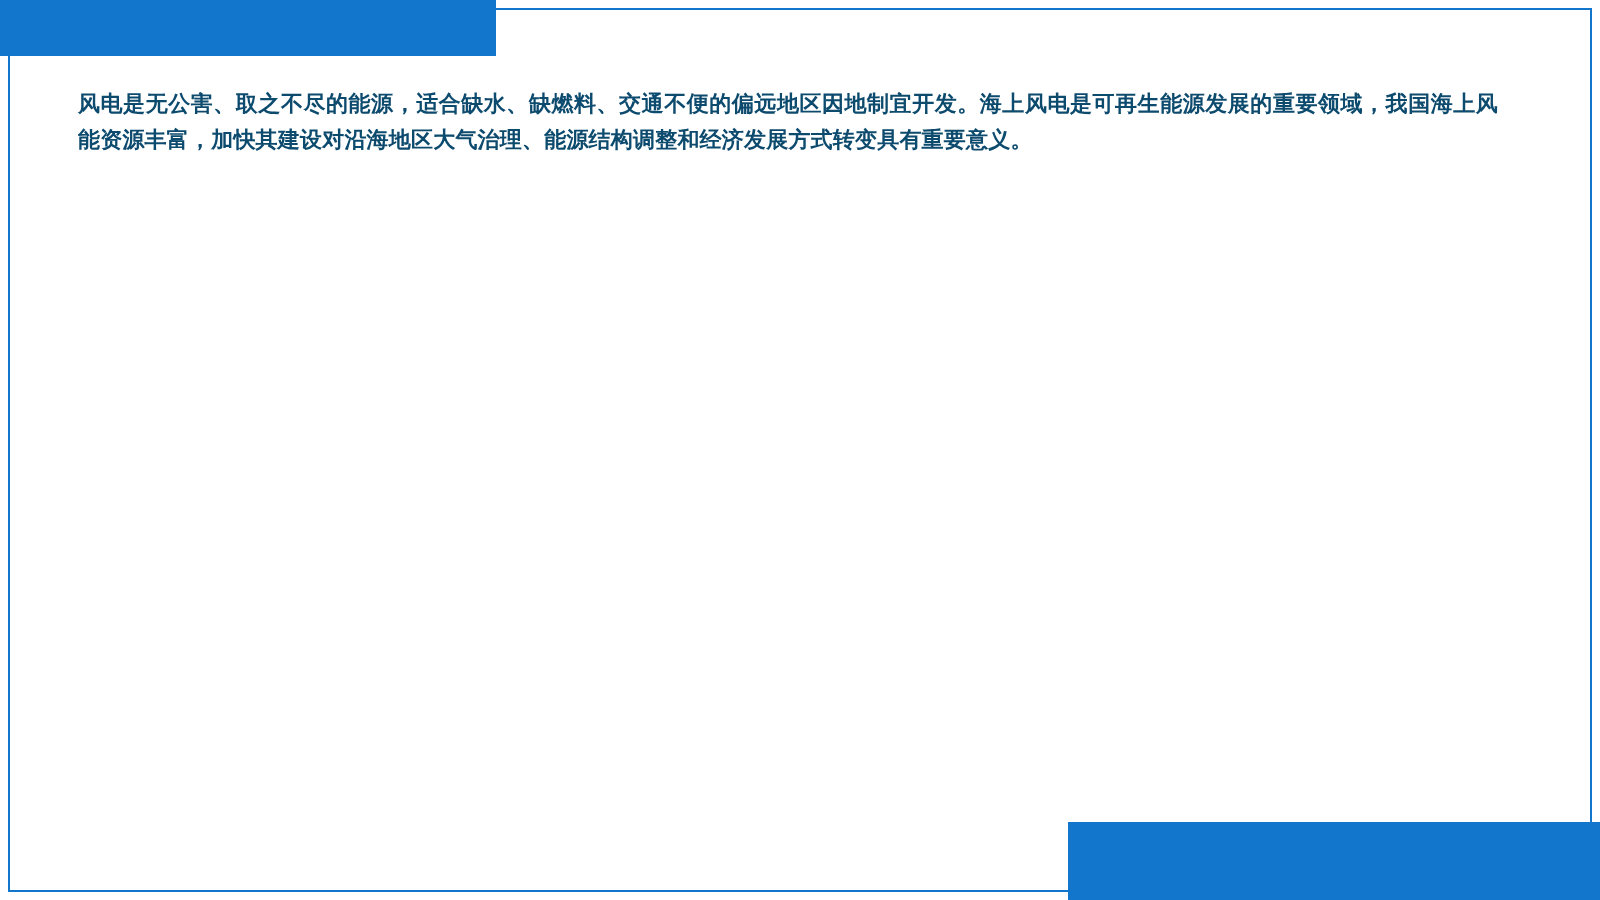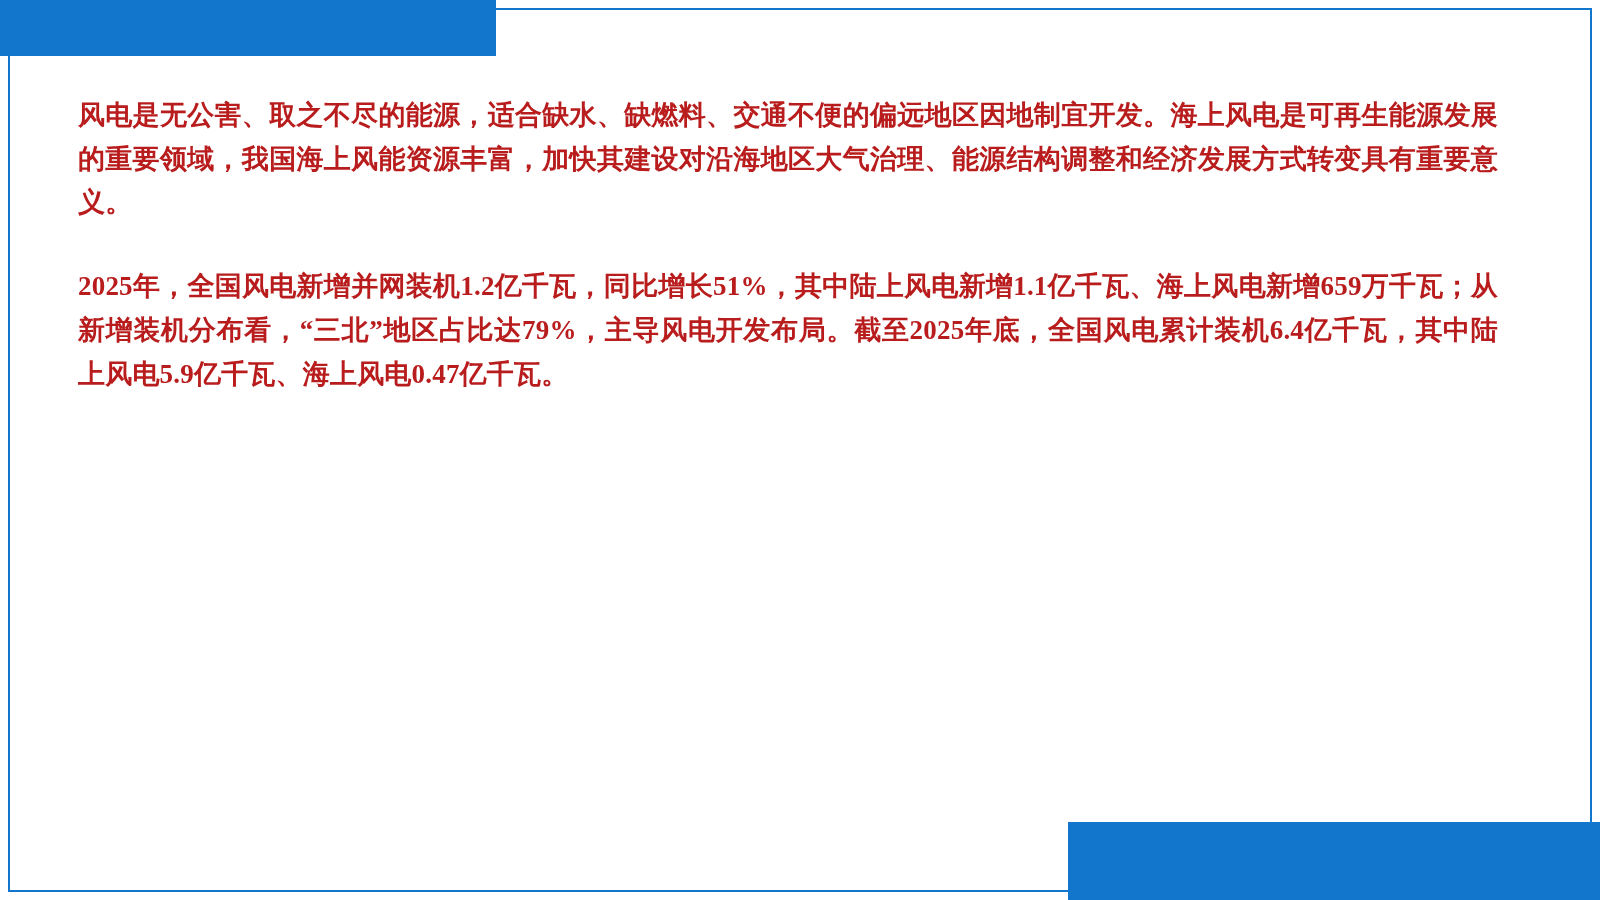--- a/index.html
+++ b/index.html
@@ -56,39 +56,38 @@
 
   .content {
     position: absolute;
     left: 78px;
     top: 86px;
     width: 1420px;
     box-sizing: border-box;
   }
 
   .para {
-    font-size: 27px;
+    font-size: 22px;
     line-height: 1.62;
-    color: #b91c1c;
+    color: #0c4a6e;
     font-weight: 700;
     letter-spacing: 0.2px;
     text-align: justify;
-    margin: 8px 0 40px 0;
+    margin: 0 0 40px 0;
   }
   .para:last-child {
     margin-bottom: 0;
   }
 </style>
 </head>
 <body>
 
 <div class="slide">
 
   <div class="block-top-left"></div>
   <div class="block-bottom-right"></div>
   <div class="frame"></div>
 
   <div class="content">
     <p class="para">风电是无公害、取之不尽的能源，适合缺水、缺燃料、交通不便的偏远地区因地制宜开发。海上风电是可再生能源发展的重要领域，我国海上风能资源丰富，加快其建设对沿海地区大气治理、能源结构调整和经济发展方式转变具有重要意义。</p>
-    <p class="para">2025年，全国风电新增并网装机1.2亿千瓦，同比增长51%，其中陆上风电新增1.1亿千瓦、海上风电新增659万千瓦；从新增装机分布看，“三北”地区占比达79%，主导风电开发布局。截至2025年底，全国风电累计装机6.4亿千瓦，其中陆上风电5.9亿千瓦、海上风电0.47亿千瓦。</p>
   </div>
 
 </div>
 
 </body></html>

